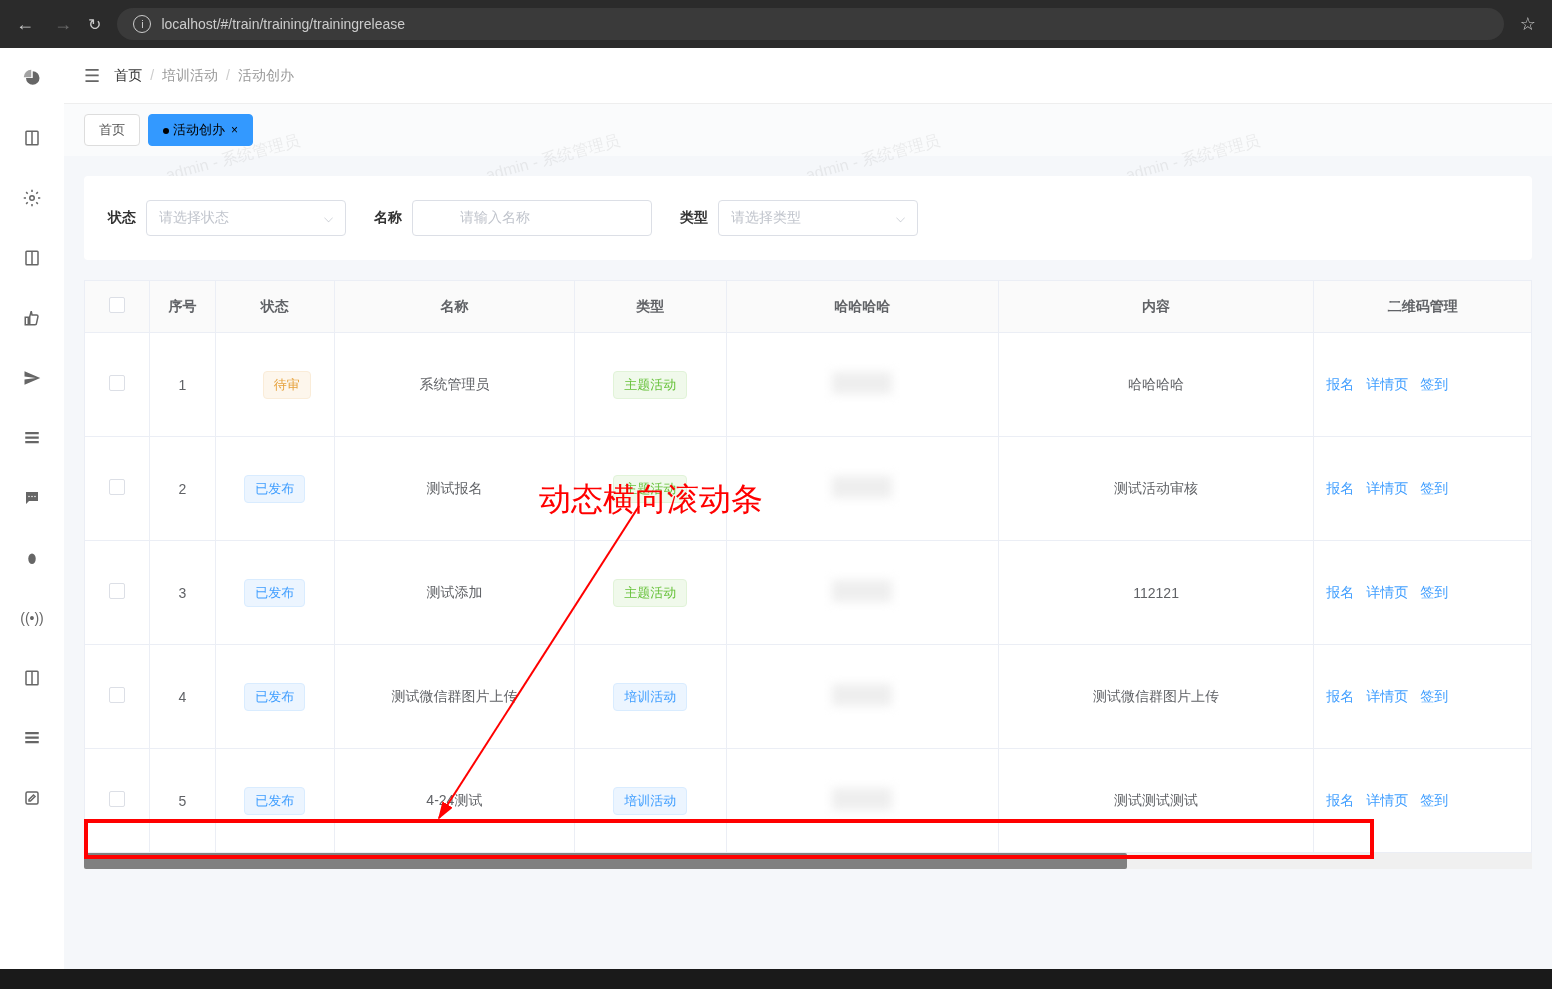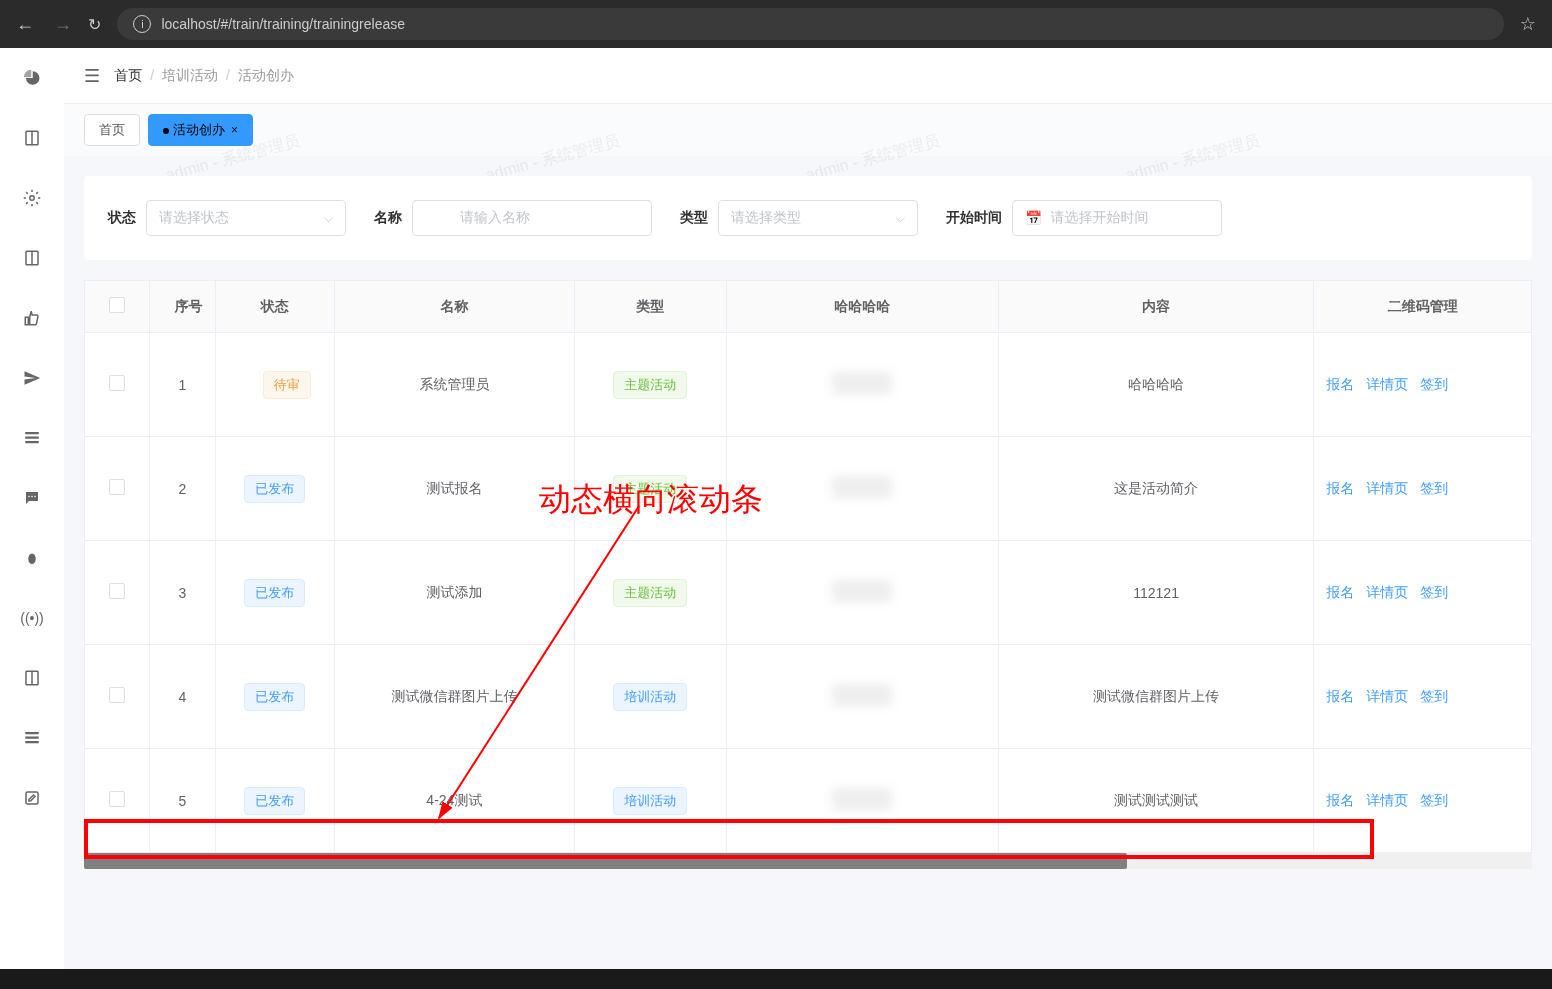--- a/index.html
+++ b/index.html
@@ -46,21 +46,21 @@
 .chevron { color: #c0c4cc; font-size: 12px; }
 
 
 .table-wrap { overflow-x: auto; margin: 0 20px 20px 20px; background: #fff; position: relative; }
 table { border-collapse: collapse; width: 100%; min-width: 1400px; }
 th, td { border: 1px solid #ebeef5; padding: 0 12px; text-align: center; }
 th { background: #fafafa; font-weight: 600; color: #606266; height: 52px; }
 td { height: 104px; color: #606266; }
 .checkbox { width: 16px; height: 16px; border: 1px solid #dcdfe6; border-radius: 2px; display: inline-block; cursor: pointer; background: #fff; }
 .col-check { width: 60px; }
-.col-seq { width: 60px; text-align: right; }
+.col-seq { width: 60px; }
 .col-status { width: 110px; }
 .col-name { width: 220px; }
 .col-type { width: 140px; }
 .col-dept { width: 250px; }
 .col-content { width: 290px; }
 .col-qr { width: 200px; }
 
 .badge { display: inline-block; padding: 4px 10px; border-radius: 4px; font-size: 13px; }
 .badge-pending { background: #fdf6ec; color: #e6a23c; border: 1px solid #faecd8; margin-left: 24px; }
 .badge-published { background: #ecf5ff; color: #409eff; border: 1px solid #d9ecff; }
@@ -230,27 +230,20 @@
             <span>请输入名称</span>
           </div>
         </div>
         <div class="filter-group">
           <span class="filter-label">类型</span>
           <div class="select-box">
             <span>请选择类型</span>
             <span class="chevron">⌵</span>
           </div>
         </div>
-        <div class="filter-group">
-          <span class="filter-label">开始时间</span>
-          <div class="date-box">
-            <span>📅</span>
-            <span>请选择开始时间</span>
-          </div>
-        </div>
       </div>
     </div>
 
     <div class="table-wrap">
       <table>
         <thead>
           <tr>
             <th class="col-check"><span class="checkbox"></span></th>
             <th class="col-seq">序号</th>
             <th class="col-status">状态</th>
@@ -278,21 +271,21 @@
     </div>
               </td>
             </tr>
             <tr>
     <td><span class="checkbox"></span></td>
     <td>2</td>
     <td><span class="badge badge-published">已发布</span></td>
     <td>测试报名</td>
     <td><span class="badge badge-theme">主题活动</span></td>
     <td><span class="blur"></span></td>
-    <td>这是活动简介</td>
+    <td>测试活动审核</td>
     <td>
                 <div class="action-links">
       <a>报名</a>
       <a>详情页</a>
       <a>签到</a>
     </div>
               </td>
             </tr>
             <tr>
     <td><span class="checkbox"></span></td>

